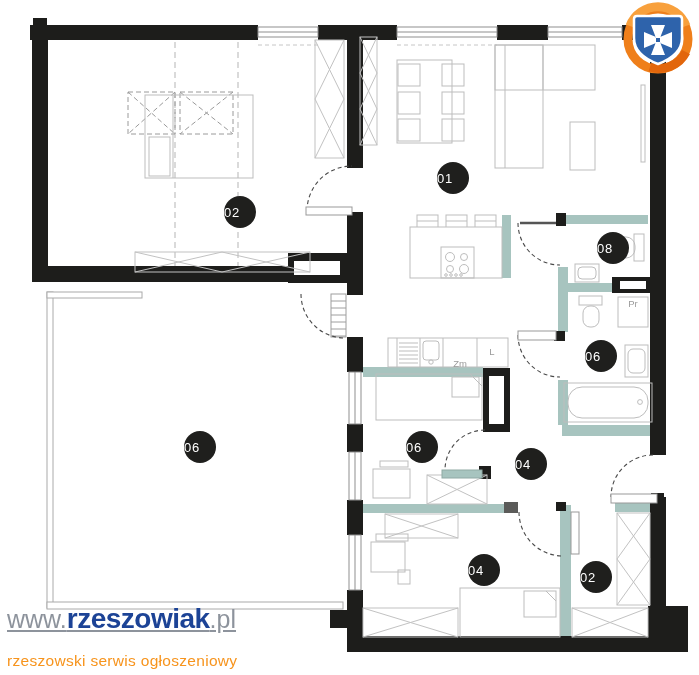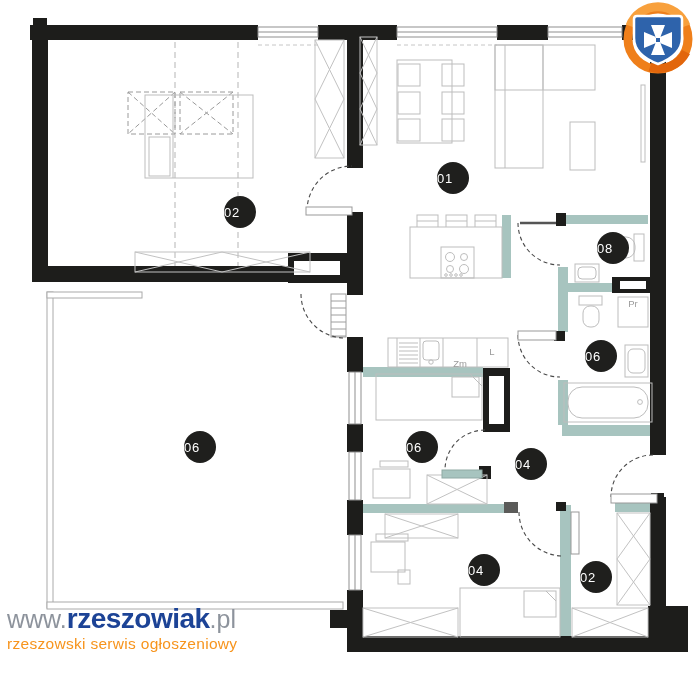--- a/index.html
+++ b/index.html
@@ -4,23 +4,23 @@
 <style>
   html,body{margin:0;padding:0;background:#fff;}
   .stage{position:relative;width:699px;height:675px;background:#fff;overflow:hidden;
          font-family:"Liberation Sans",sans-serif;}
   .stage svg{position:absolute;left:0;top:0;}
   .badge{position:absolute;width:32px;height:32px;border-radius:50%;background:#1f1f1d;
          color:#fff;display:flex;align-items:center;justify-content:flex-start;
          font-size:13px;letter-spacing:.8px;font-weight:400;}
   .appl{position:absolute;color:#9b9b9b;font-size:9.5px;text-align:center;}
   .watermark{position:absolute;left:7px;top:604px;line-height:1.05;white-space:nowrap;}
-  .wm-line1{font-size:25px;color:#8d939c;}
+  .wm-line1{font-size:25px;color:#8d939c;text-decoration:underline;}
   .wm-brand{font-size:28px;font-weight:bold;color:#1c4396;letter-spacing:-0.5px;}
-  .wm-line2{font-size:15.5px;color:#f7941d;margin-top:3px;letter-spacing:.3px;}
+  .wm-line2{font-size:15.5px;color:#f7941d;margin-top:20px;letter-spacing:.3px;}
   .logo{position:absolute;left:620px;top:2px;width:76px;height:74px;}
 </style>
 </head>
 <body>
 
 <div class="stage">
 
 <svg width="699" height="675" viewBox="0 0 699 675">
 
   <g fill="#a7c4bf" shape-rendering="crispEdges">

